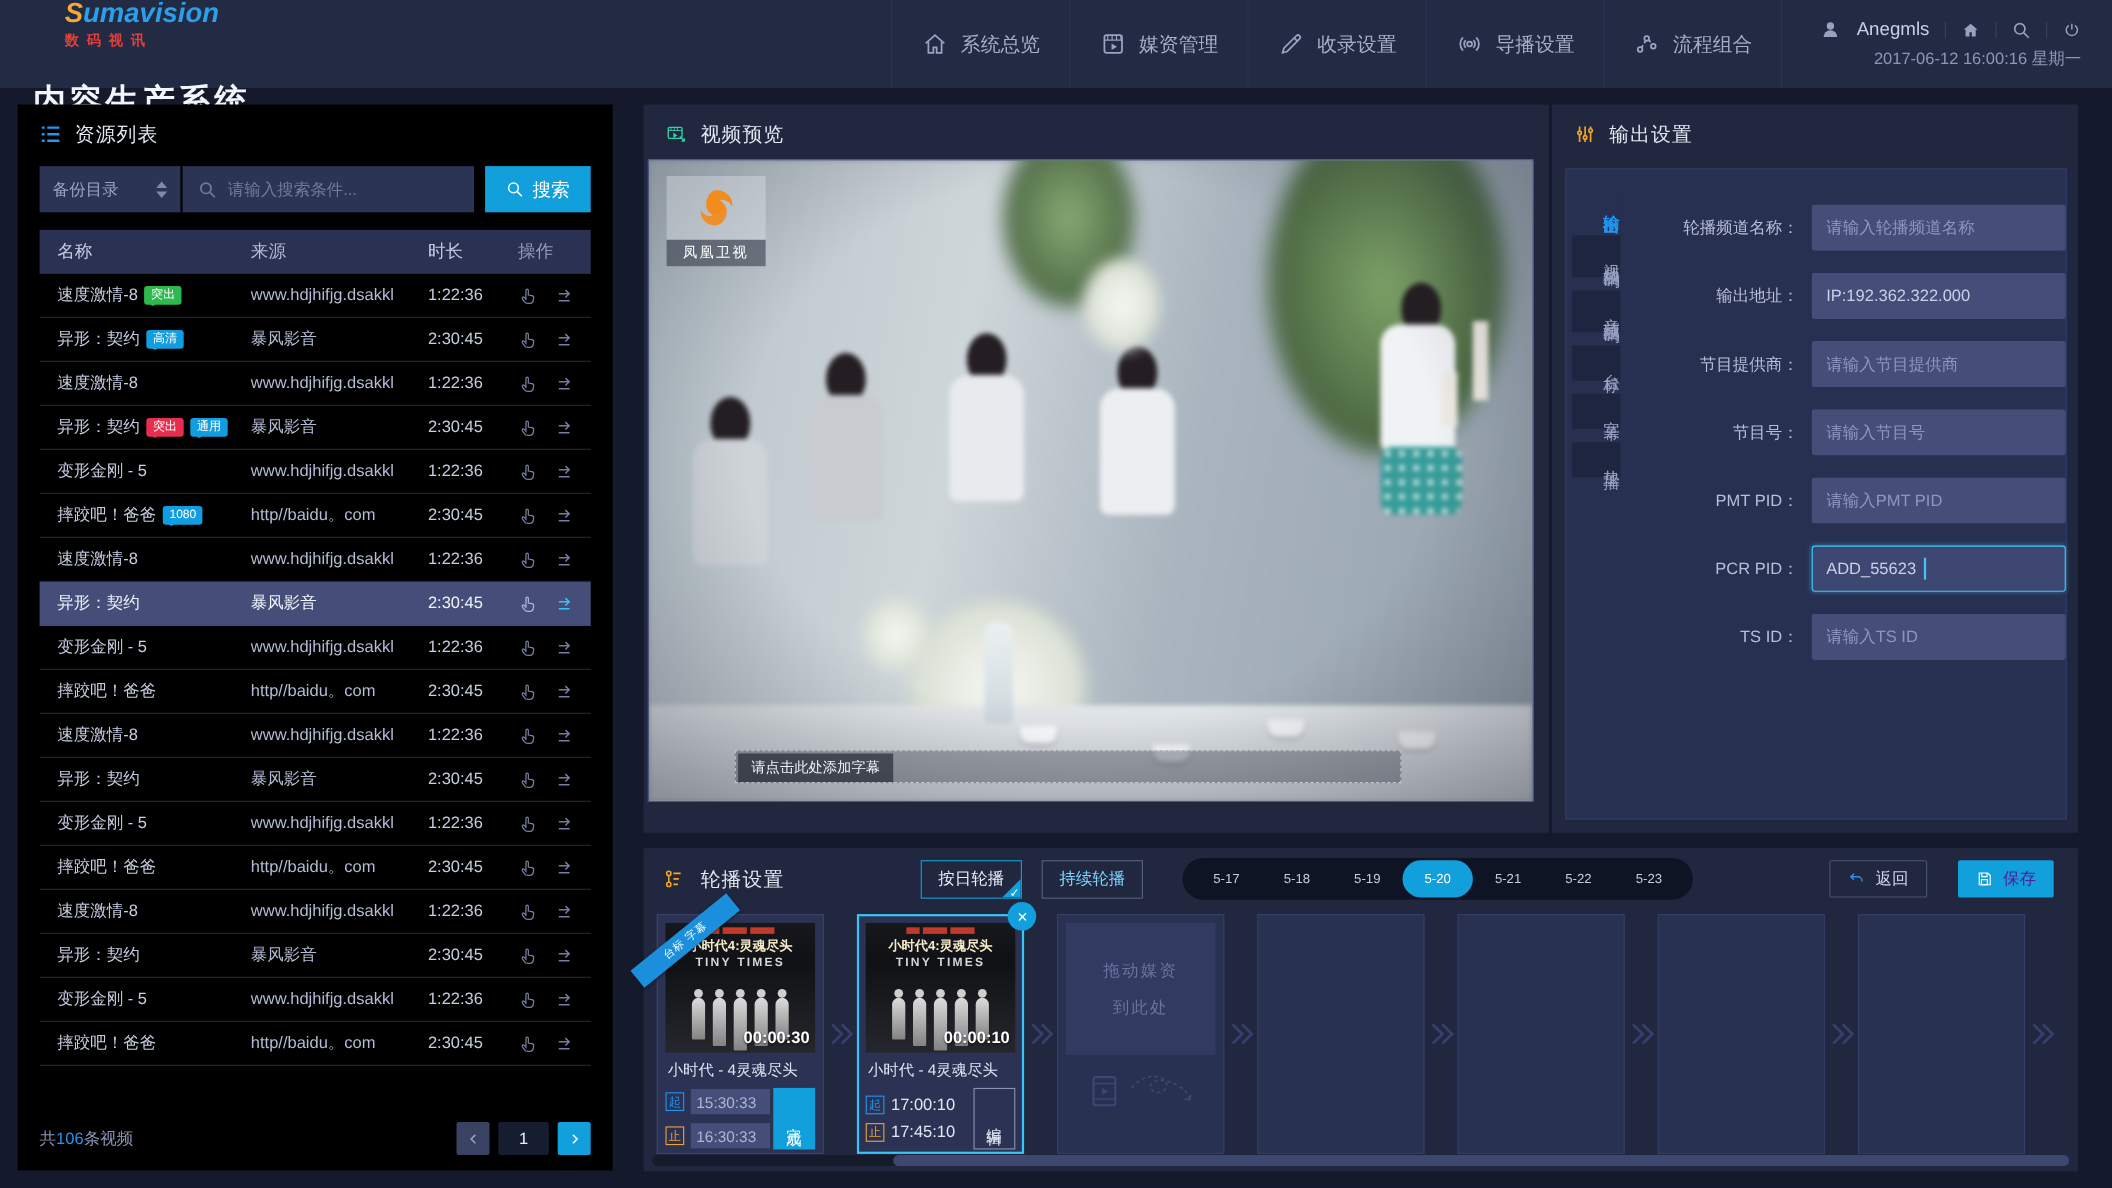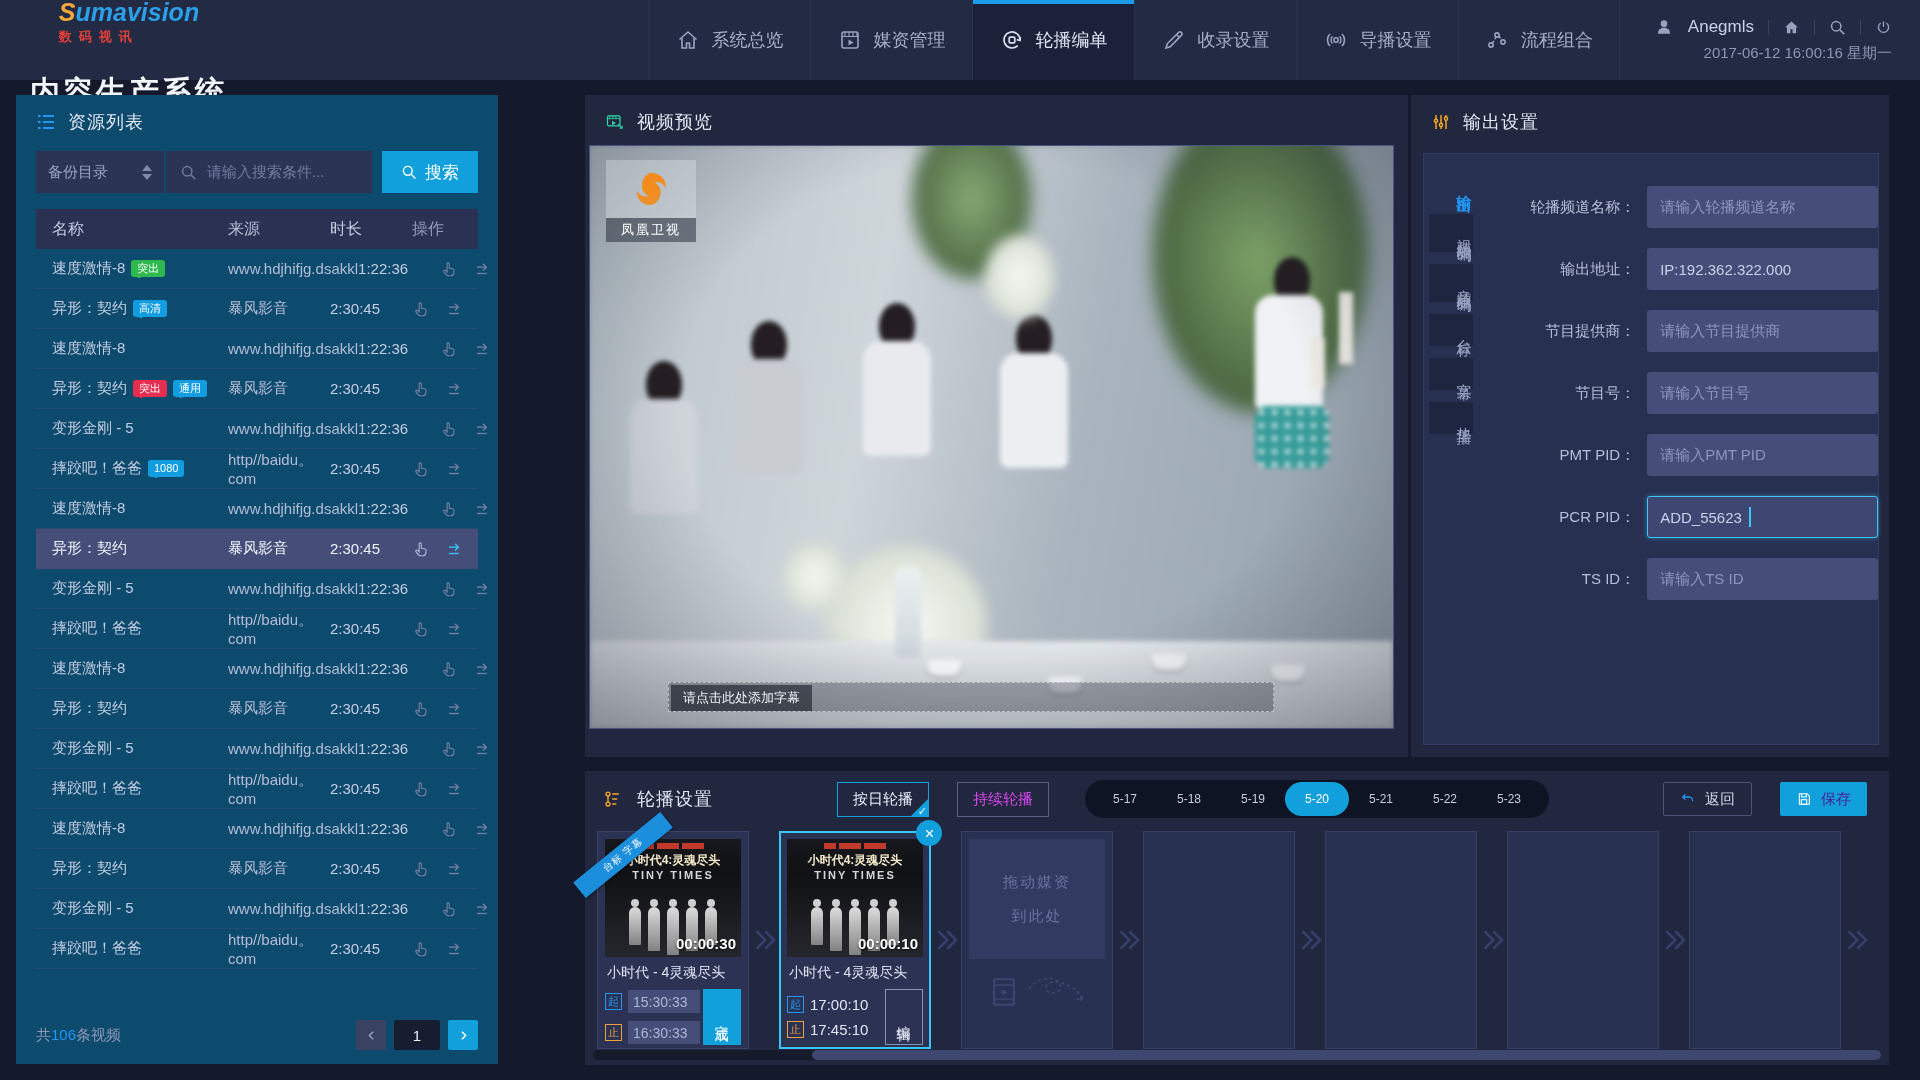--- a/index.html
+++ b/index.html
@@ -33,21 +33,21 @@
 
   
   .panel { position:absolute; background:#222a46; }
   .p-head { height:54px; display:flex; align-items:center; gap:12px; padding:0 20px; }
   .p-ico { width:20px; height:20px; color:#2196f3; }
   .p-ico.gr { color:#2fd6a4; }
   .p-ico.or { color:#f5a623; }
   .p-title-text { font-size:18px; color:#e2e7f2; letter-spacing:1px; }
 
   
-  .panel-left { left:16px; top:95px; width:482px; height:969px; background:#0c4a6e; }
+  .panel-left { left:16px; top:95px; width:541px; height:969px; background:#000000; }
   .search-row { display:flex; align-items:stretch; height:42px; margin:2px 20px 16px 20px; }
   .dd { width:128px; background:#2c3456; display:flex; align-items:center; justify-content:space-between; padding:0 12px; font-size:15px; color:#9aa3c2; }
   .arrows { display:inline-flex; flex-direction:column; gap:3px; }
   .arrows i { width:0; height:0; border-left:5px solid transparent; border-right:5px solid transparent; }
   .arrows .up { border-bottom:6px solid #7f89ad; }
   .arrows .dn { border-top:6px solid #7f89ad; }
   .sinput { flex:1; margin-left:2px; background:#2c3456; display:flex; align-items:center; gap:10px; padding:0 14px; }
   .s-ico { width:17px; height:17px; color:#707a9e; }
   .s-ico.w { color:#fff; width:16px; height:16px; }
   .ph { color:#707a9e; font-size:15px; }
@@ -132,21 +132,21 @@
   @keyframes blink { 50% { opacity:0; } }
 
   
   .panel-schedule { left:585px; top:771px; width:1304px; height:294px; background:#20273f; }
   .sch-head { height:56px; display:flex; align-items:center; padding:0 18px; gap:14px; }
   .sch-head .p-title-text { margin-right:110px; }
   .btn-daily,.btn-cont { background:transparent; font-family:inherit; font-size:15px; padding:7px 15px; position:relative; }
   .btn-daily { border:1px solid #12a0dc; color:#e8edf8; overflow:hidden; }
   .btn-daily::after { content:""; position:absolute; right:0; bottom:0; border-left:17px solid transparent; border-bottom:17px solid #12a0dc; }
   .btn-daily::before { content:"\2713"; position:absolute; right:1px; bottom:-2px; font-size:11px; color:#fff; z-index:1; }
-  .btn-cont { border:1px solid #596284; color:#d946ef; margin-left:14px; }
+  .btn-cont { border:1px solid #596284; color:#7dd3fc; margin-left:4px; }
   .dates { margin-left:22px; background:#0f1424; border-radius:19px; height:38px; display:flex; align-items:center; padding:0 8px; }
   .date-pill { width:64px; text-align:center; font-size:12px; color:#c6cede; line-height:34px; }
   .date-pill.active { background:#12a0dc; color:#fff; border-radius:17px; height:34px; }
   .spacer { flex:1; }
   .btn-back,.btn-save { height:34px; display:flex; align-items:center; gap:9px; font-size:15px; font-family:inherit; padding:0 16px; border-radius:2px; }
   .btn-back { background:transparent; border:1px solid #4a5378; color:#ccd4e8; }
   .btn-back .bi { width:16px; height:16px; color:#2196f3; }
   .btn-save { background:#12a0dc; border:none; color:#4c1d95; margin-left:14px; margin-right:4px; }
   .btn-save .bi { width:16px; height:16px; color:#fff; }
   .slots { position:absolute; left:12px; top:60px; display:flex; align-items:center; }
@@ -213,30 +213,20 @@
       <div class="nav-item" data-interactable="true">
     <span class="nav-ico" data-interactable="false" data-icon="media">
           <svg viewBox="0 0 24 24" fill="none" stroke="currentColor" stroke-width="1.6">
             <rect x="4" y="4" width="16" height="16" rx="2"></rect>
             <path d="M4 8.5h16M7 4v4.5M11 4v4.5M15 4v4.5M19 4v4.5" stroke-width="1.1"></path>
             <path d="M10.5 11.5l5 3-5 3z" fill="currentColor" stroke="none"></path>
           </svg>
         </span>
     <span class="nav-label" data-interactable="false">媒资管理</span>
   </div>
-      <div class="nav-item active" data-interactable="true">
-    <span class="nav-ico" data-interactable="false" data-icon="carousel">
-          <svg viewBox="0 0 24 24" fill="none" stroke="currentColor" stroke-width="1.7">
-            <path d="M20 12a8 8 0 1 0-2.3 5.6"></path>
-            <path d="M20.4 9.2l-.4 3.3-3.2-.9"></path>
-            <rect x="9.2" y="9.2" width="5.6" height="5.6" rx="1"></rect>
-          </svg>
-        </span>
-    <span class="nav-label" data-interactable="false">轮播编单</span>
-  </div>
       <div class="nav-item" data-interactable="true">
     <span class="nav-ico" data-interactable="false" data-icon="edit">
           <svg viewBox="0 0 24 24" fill="none" stroke="currentColor" stroke-width="1.6">
             <path d="M4 20l1.2-4.2L16.5 4.5a2.05 2.05 0 0 1 2.9 2.9L8.2 18.8 4 20z"></path>
             <path d="M14.5 6.5l3 3"></path>
           </svg>
         </span>
     <span class="nav-label" data-interactable="false">收录设置</span>
   </div>
       <div class="nav-item" data-interactable="true">

